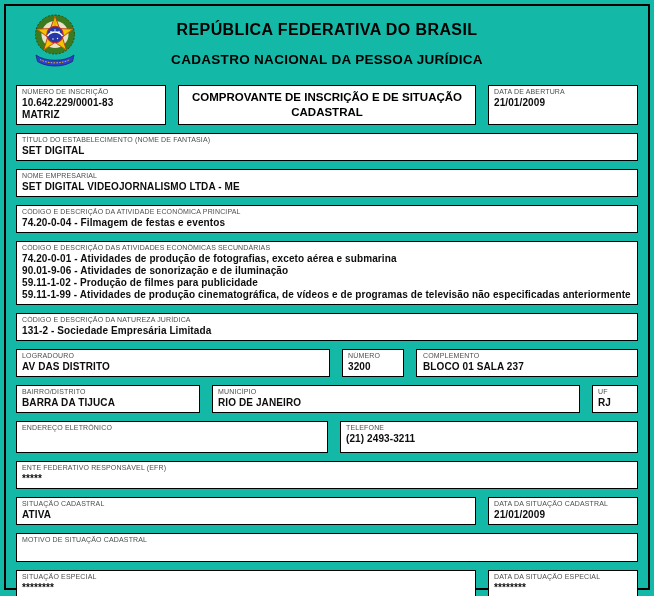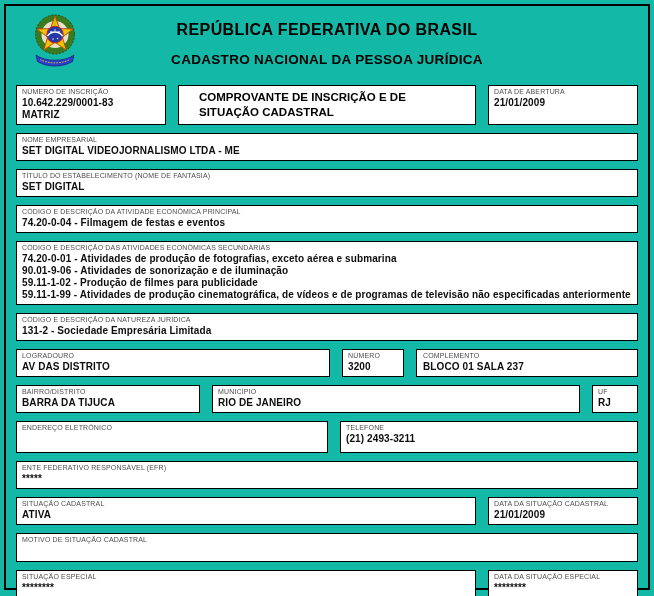--- a/index.html
+++ b/index.html
@@ -48,23 +48,23 @@
   .flex1{flex:1;}
   .w150{width:150px;flex:0 0 150px;}
   .w62{width:62px;flex:0 0 62px;}
   .w222{width:222px;flex:0 0 222px;padding-left:6px;}
   .w112{width:112px;flex:0 0 112px;}
   .w184{width:184px;flex:0 0 184px;}
   .w46{width:46px;flex:0 0 46px;}
   .w298{width:298px;flex:0 0 298px;}
   .doc-title-box{
     display:flex;align-items:center;justify-content:center;
-    text-align:left;
+    text-align:center;
     font-size:11.5px;font-weight:bold;color:#000;line-height:1.35;
-    padding:2px 20px;
+    padding:2px 12px;
   }
   .tall{min-height:32px;}
   .tall-motivo{min-height:29px;}
 </style>
 </head>
 <body>
 
 <div class="page">
   <div class="frame">
 
@@ -103,29 +103,29 @@
         </div>
         <div class="box flex1 doc-title-box">COMPROVANTE DE INSCRIÇÃO E DE SITUAÇÃO CADASTRAL</div>
         <div class="box w150">
           <div class="lbl">DATA DE ABERTURA</div>
           <div class="val">21/01/2009</div>
         </div>
       </div>
 
       <div class="row">
         <div class="box flex1">
+          <div class="lbl">TÍTULO DO ESTABELECIMENTO (NOME DE FANTASIA)</div>
+          <div class="val">SET DIGITAL</div>
+        </div>
+      </div>
+
+      <div class="row">
+        <div class="box flex1">
           <div class="lbl">NOME EMPRESARIAL</div>
           <div class="val">SET DIGITAL VIDEOJORNALISMO LTDA - ME</div>
-        </div>
-      </div>
-
-      <div class="row">
-        <div class="box flex1">
-          <div class="lbl">TÍTULO DO ESTABELECIMENTO (NOME DE FANTASIA)</div>
-          <div class="val">SET DIGITAL</div>
         </div>
       </div>
 
       <div class="row">
         <div class="box flex1">
           <div class="lbl">CÓDIGO E DESCRIÇÃO DA ATIVIDADE ECONÔMICA PRINCIPAL</div>
           <div class="val">74.20-0-04 - Filmagem de festas e eventos</div>
         </div>
       </div>
 

